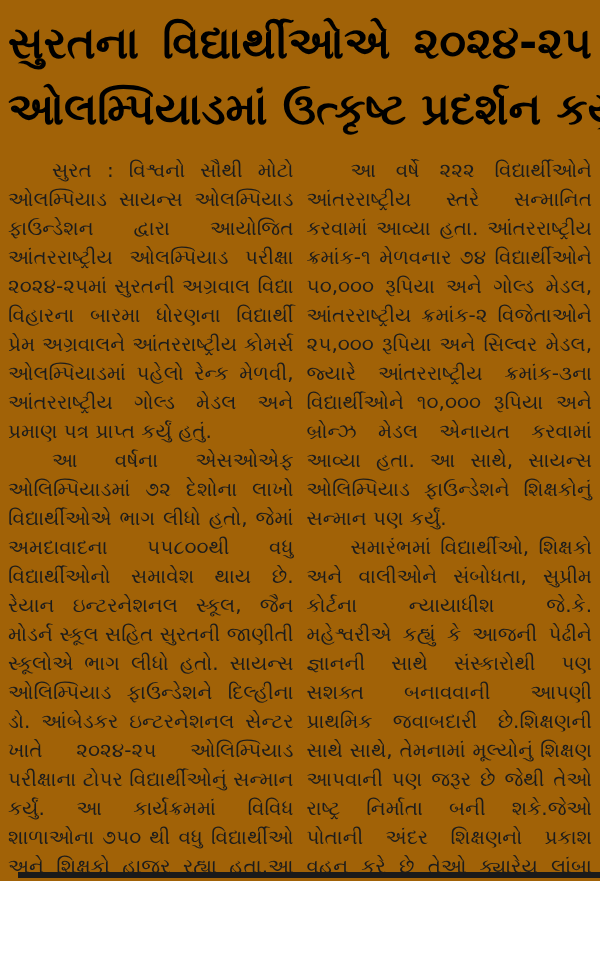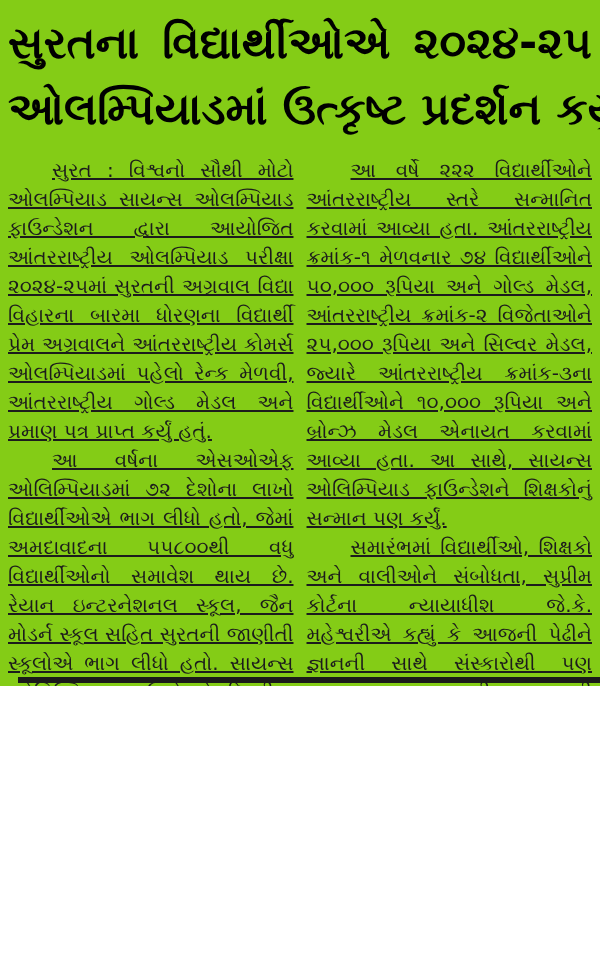--- a/index.html
+++ b/index.html
@@ -3,22 +3,22 @@
 <meta charset="utf-8">
 <style>
   html, body {
     margin: 0;
     padding: 0;
     background: #ffffff;
   }
   .page {
     position: relative;
     width: 600px;
-    height: 686px;
-    background: #84cc16;
+    height: 881px;
+    background: #a16207;
     overflow: hidden;
     font-family: "DejaVu Sans", sans-serif;
   }
   .headline {
     margin: 0;
     padding: 10px 8px 0 8px;
     font-weight: 700;
     font-size: 44px;
     line-height: 66px;
     color: #000000;
@@ -38,21 +38,20 @@
     font-size: 20px;
     line-height: 29px;
   }
   .col {
     flex: 1 1 0;
     min-width: 0;
     text-align: justify;
   }
   .para {
     margin: 0;
-    text-decoration: underline;
   }
   .para.indent {
     text-indent: 44px;
   }
   .bottom-rule {
     position: absolute;
     left: 18px;
     right: 0;
     bottom: 3px;
     height: 6px;

